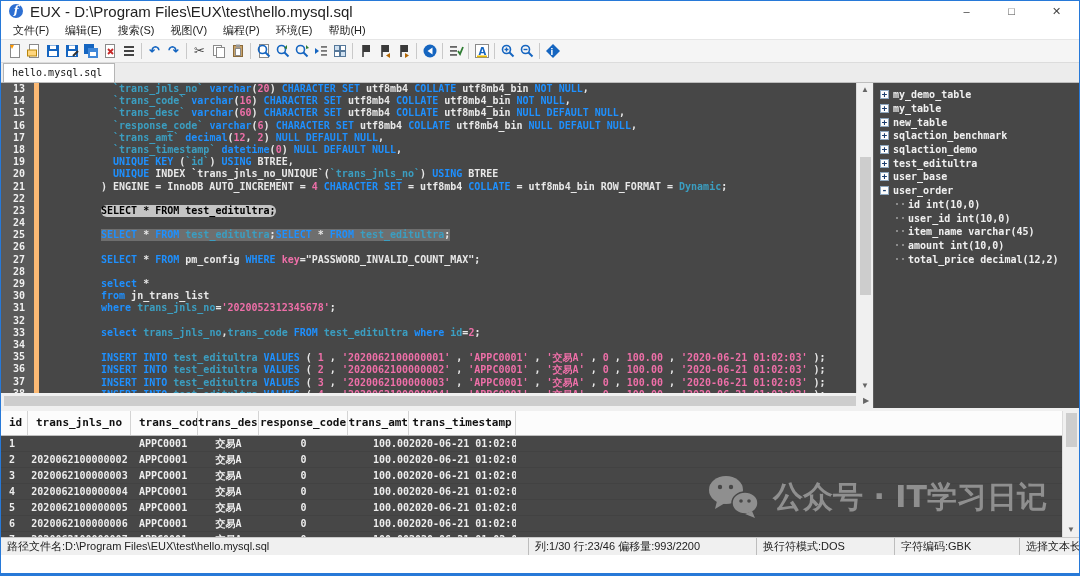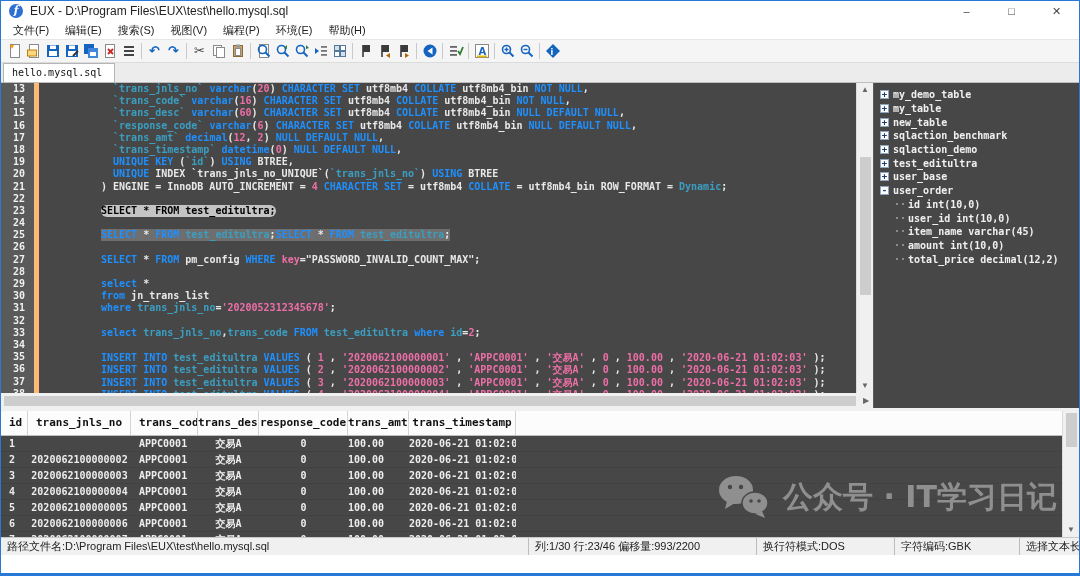--- a/index.html
+++ b/index.html
@@ -3,21 +3,21 @@
 <meta charset="utf-8">
 <style>
   html,body{margin:0;padding:0;background:#d8d8d8;}
   .window{position:relative;width:1080px;height:576px;box-sizing:border-box;
     border:1px solid #2779d8;border-bottom:3px solid #2779d8;background:#fff;
     font-family:"Liberation Sans","DejaVu Sans",sans-serif;overflow:hidden;}
   
   .titlebar{height:20px;display:flex;align-items:center;background:#fff;}
   .appicon{width:14px;height:14px;border-radius:50%;background:#2d6fd2;color:#fff;
     font:italic bold 11px "DejaVu Serif",serif;text-align:center;line-height:13px;margin:0 7px 0 8px;}
-  .title{font-size:12px;color:#222;flex:1;white-space:nowrap;overflow:hidden;}
+  .title{font-size:15px;color:#222;flex:1;white-space:nowrap;overflow:hidden;}
   .wcontrols{display:flex;height:100%;}
   .wbtn{width:45px;text-align:center;font-size:11px;color:#444;line-height:20px;cursor:default;}
   
   .menubar{height:18px;background:#fff;border-bottom:1px solid #e6e6e6;display:flex;align-items:center;padding-left:4px;}
   .menuitem{font-size:11px;color:#222;padding:0 8px;line-height:17px;}
   
   .toolbar{height:22px;background:#f5f5f5;border-bottom:1px solid #dcdcdc;display:flex;align-items:center;padding-left:4px;}
   .tbtn{width:19px;height:18px;display:inline-flex;align-items:center;justify-content:center;}
   .tsep{width:1px;height:16px;background:#c9c9c9;margin:0 3px;}
   .tglyph{font-size:13px;font-weight:bold;color:#1565c0;line-height:16px;font-family:"DejaVu Sans",sans-serif;}
@@ -59,26 +59,26 @@
     color:#f0f0f0;font:bold 11px "DejaVu Sans Mono",monospace;line-height:22px;padding-left:6px;box-sizing:border-box;}
   
   .results{position:relative;height:126px;background:#474747;overflow:hidden;}
   .rheader{height:24px;background:#fcfcfc;border-bottom:1px solid #bfbfbf;display:flex;align-items:center;}
   .hcell{font:bold 11px "DejaVu Sans Mono",monospace;color:#111;box-sizing:border-box;height:100%;
     line-height:23px;border-right:1px solid #d4d4d4;overflow:hidden;white-space:nowrap;}
   .rbody{height:102px;overflow:hidden;}
   .rrow{height:15px;display:flex;border-bottom:1px solid #424242;}
   .rcell{font:bold 10px "DejaVu Sans Mono",monospace;color:#ededed;box-sizing:border-box;
     line-height:15px;overflow:hidden;white-space:nowrap;}
-  .al{text-align:left;padding-left:8px;} .ac{text-align:center;} .ar{padding-right:24px;}
+  .al{text-align:left;padding-left:8px;} .ac{text-align:center;} .ar{text-align:right;padding-right:0;}
   .rscroll{position:absolute;top:0;right:0;width:17px;height:126px;background:#f0f0f0;border-left:1px solid #dcdcdc;
     box-sizing:border-box;display:flex;flex-direction:column;align-items:center;}
   .rthumb{width:11px;height:34px;background:#cdcdcd;margin-top:2px;}
   .rscroll .sarrow{margin-top:auto;}
-  .watermark{position:absolute;right:22px;bottom:18px;display:flex;align-items:center;gap:14px;
+  .watermark{position:absolute;right:32px;bottom:18px;display:flex;align-items:center;gap:14px;
     color:#969696;font:bold 30px "DejaVu Sans",sans-serif;opacity:.92;}
   
   .statusbar{height:17px;background:#f0f0f0;border-top:1px solid #c9c9c9;display:flex;align-items:center;
     font-size:11px;color:#222;}
   .ssec{height:100%;line-height:16px;padding-left:6px;box-sizing:border-box;border-right:1px solid #bdbdbd;
     white-space:nowrap;overflow:hidden;}
   .s-path{flex:0 0 528px;} .s-cursor{flex:0 0 228px;} .s-eol{flex:0 0 138px;} .s-enc{flex:0 0 125px;} .s-sel{flex:1;border-right:none;}
 </style>
 </head>
 <body>

